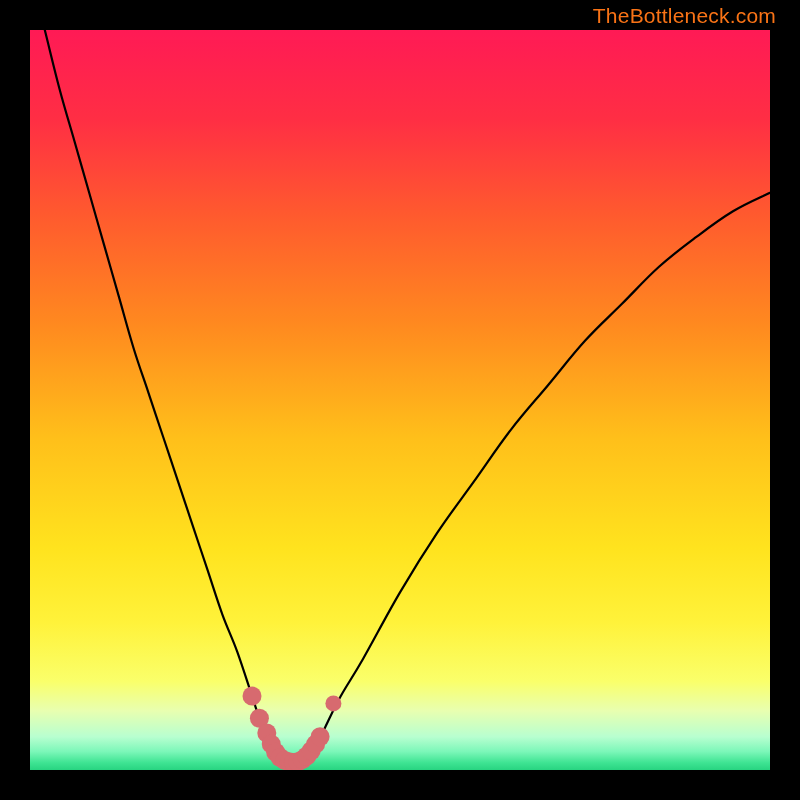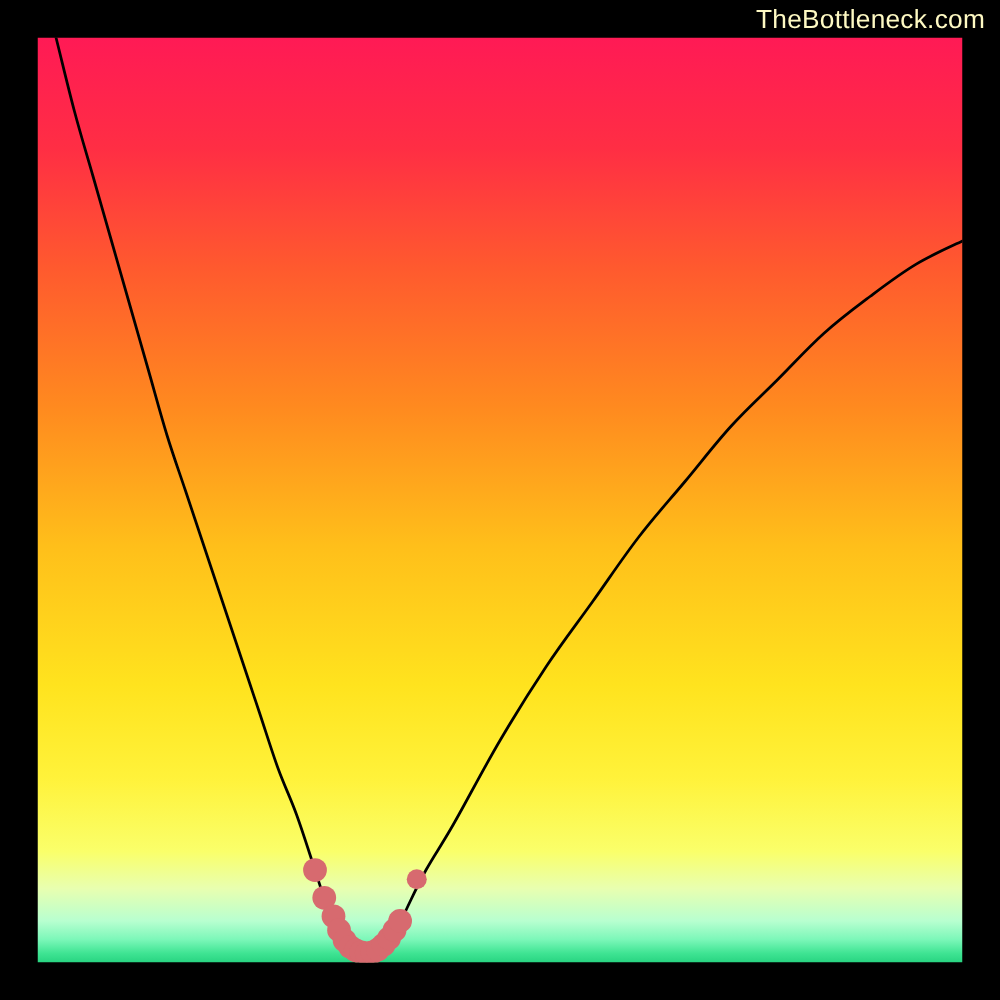--- a/index.html
+++ b/index.html
@@ -15,22 +15,22 @@
     position: absolute;
     left: 0;
     top: 0;
     width: 800px;
     height: 800px;
     background: #000;
   }
   .watermark {
     position: absolute;
     top: 4px;
-    right: 12px;
-    color: #fef9c3;
+    right: 24px;
+    color: #f97316;
     font-size: 21px;
     letter-spacing: 0.2px;
     font-weight: 400;
     text-align: right;
   }
   .plot {
     position: absolute;
     left: 30px;
     top: 30px;
     width: 740px;

